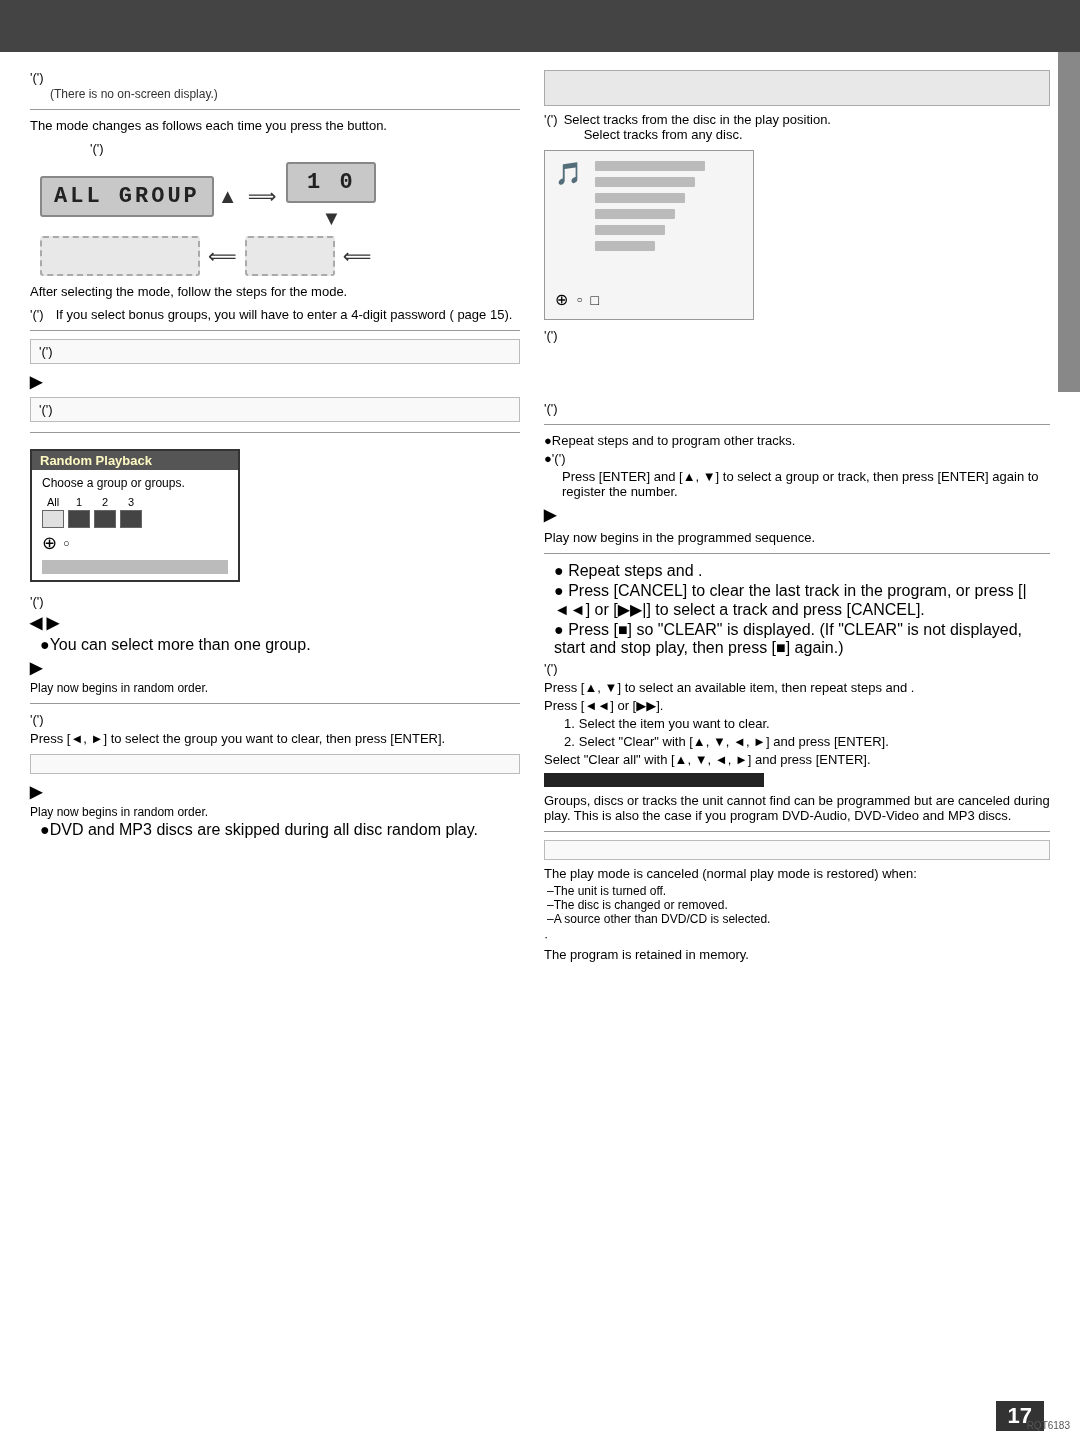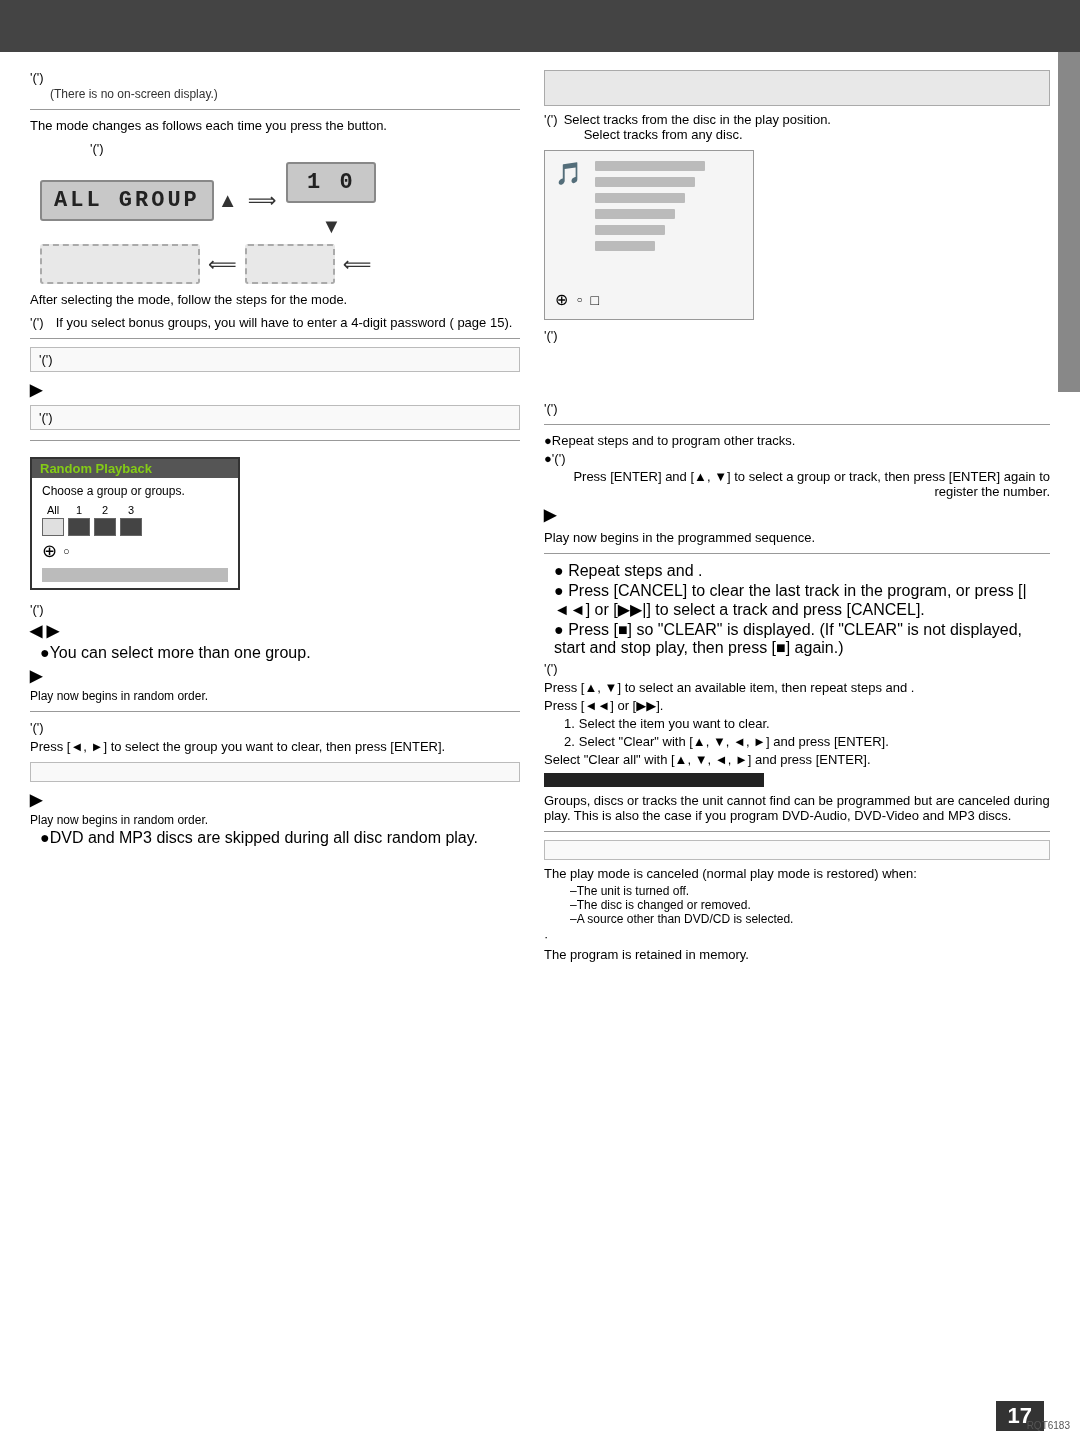--- a/index.html
+++ b/index.html
@@ -132,21 +132,21 @@
     
     .random-box {
       border: 2px solid #333;
       padding: 6px 10px;
       display: inline-block;
       margin: 8px 0;
       min-width: 210px;
     }
     .random-box-title {
       background: #555;
-      color: #84cc16;
+      color: #fef9c3;
       font-weight: bold;
       font-size: 13px;
       padding: 2px 8px;
       margin: -6px -10px 6px -10px;
     }
     .random-box-desc {
       font-size: 12px;
       margin-bottom: 6px;
     }
     
@@ -175,21 +175,21 @@
     .sub-note {
       font-size: 12px;
       margin: 2px 0;
     }
     .bullet-note {
       font-size: 16px;
       margin: 2px 0 2px 10px;
     }
     .indent-note {
       font-size: 12px;
-      margin-left: 26px;
+      margin-left: 3px;
     }
     
     .disc-image-box {
       border: 1.5px solid #999;
       width: 210px;
       height: 170px;
       position: relative;
       background: #f5f5f5;
       margin: 8px 0;
     }
@@ -227,21 +227,20 @@
       right: 10px;
       font-size: 10px;
       color: #555;
     }
     .step-text {
       font-size: 13px;
       margin: 3px 0;
     }
     .step-text.indent {
       margin-left: 18px;
-      text-align: right;
     }
     .bold-arrow {
       font-size: 16px;
       font-weight: bold;
       display: block;
       margin: 4px 0;
     }
     .numbered-list {
       margin-left: 20px;
       font-size: 13px;
@@ -289,21 +288,21 @@
     
     <div style="margin-left:60px; margin-bottom:2px;">
       <div class="apostrophe-label">'(')</div>
     </div>
     <div class="display-diagram" style="margin-left:10px;">
       <div style="display:flex; flex-direction:row; align-items:center; gap:4px;">
         <div class="lcd-display">ALL GROUP</div>
         <span class="arrow-up">▲</span>
       </div>
       <span class="arrow-right">⟹</span>
-      <div style="display:flex; flex-direction:column; align-items:center; gap:12px;">
+      <div style="display:flex; flex-direction:column; align-items:center; gap:4px;">
         <div class="lcd-display small">1  0</div>
         <span class="arrow-down">▼</span>
       </div>
     </div>
     
     <div class="display-row-arrows" style="margin-left:10px; margin-top:2px;">
       <div class="display-dashed"></div>
       <span class="arrow-left-bold">⟸</span>
       <div class="display-dashed small"></div>
       <span class="arrow-left-bold">⟸</span>

